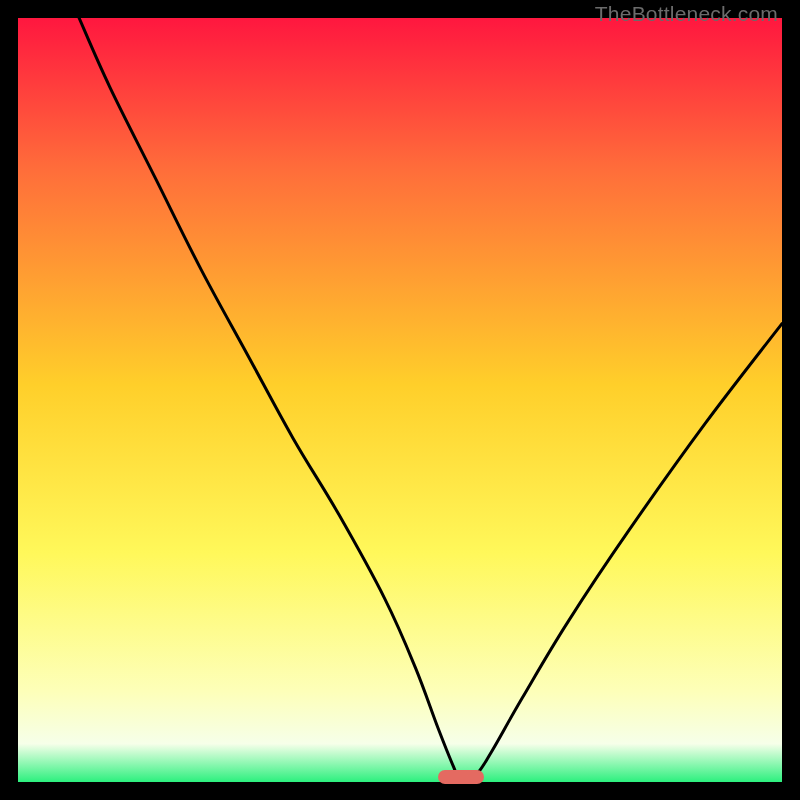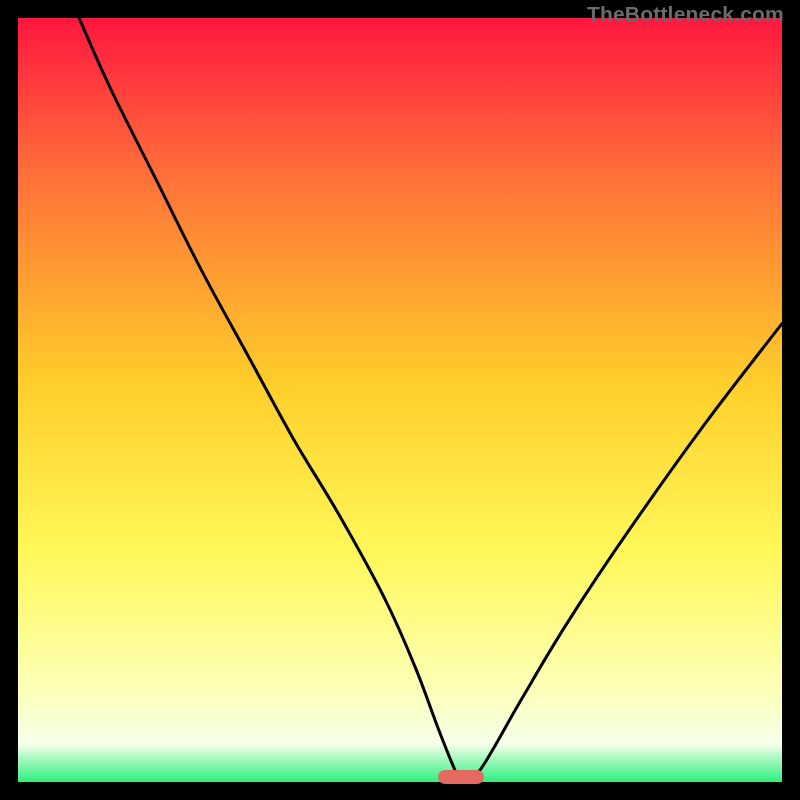--- a/index.html
+++ b/index.html
@@ -22,24 +22,24 @@
   .plot-area {
     position: absolute;
     left: 0;
     top: 0;
     width: 764px;
     height: 764px;
   }
   .watermark {
     position: absolute;
     top: 2px;
-    right: 16px;
+    right: 22px;
     color: #6b6b6b;
     font-size: 21px;
-    font-weight: 700;
+    font-weight: 400;
     letter-spacing: 0.2px;
   }
   .marker {
     position: absolute;
     background: #e46a61;
     border-radius: 999px;
   }
 </style>
 </head>
 <body>

